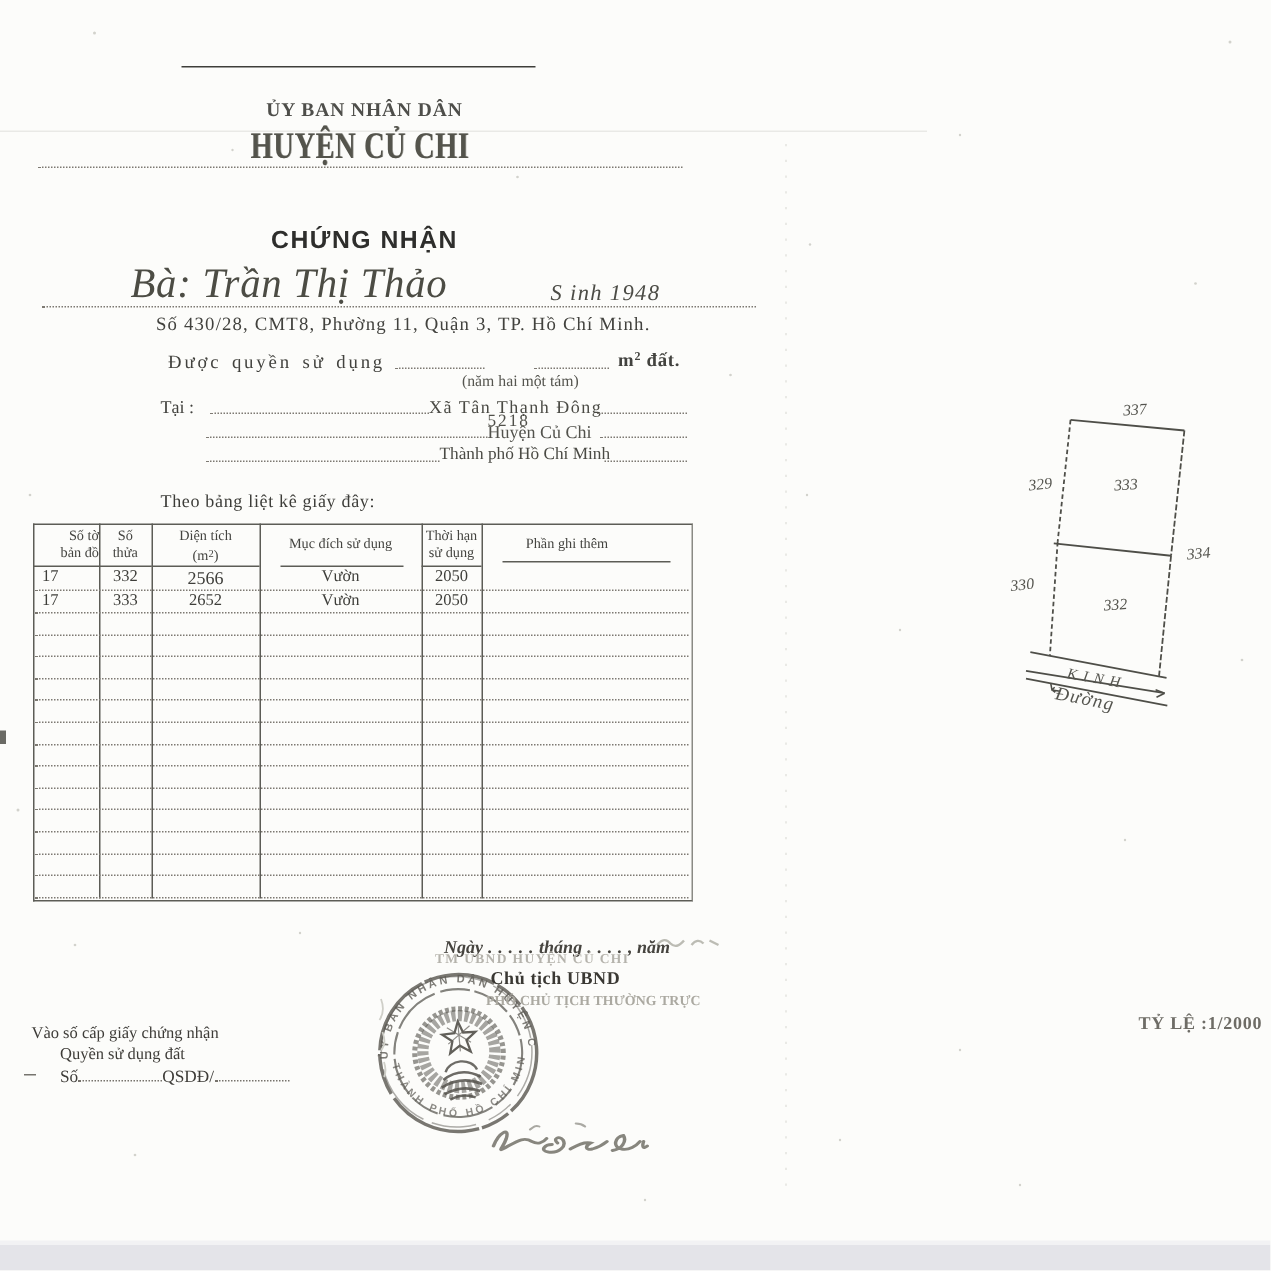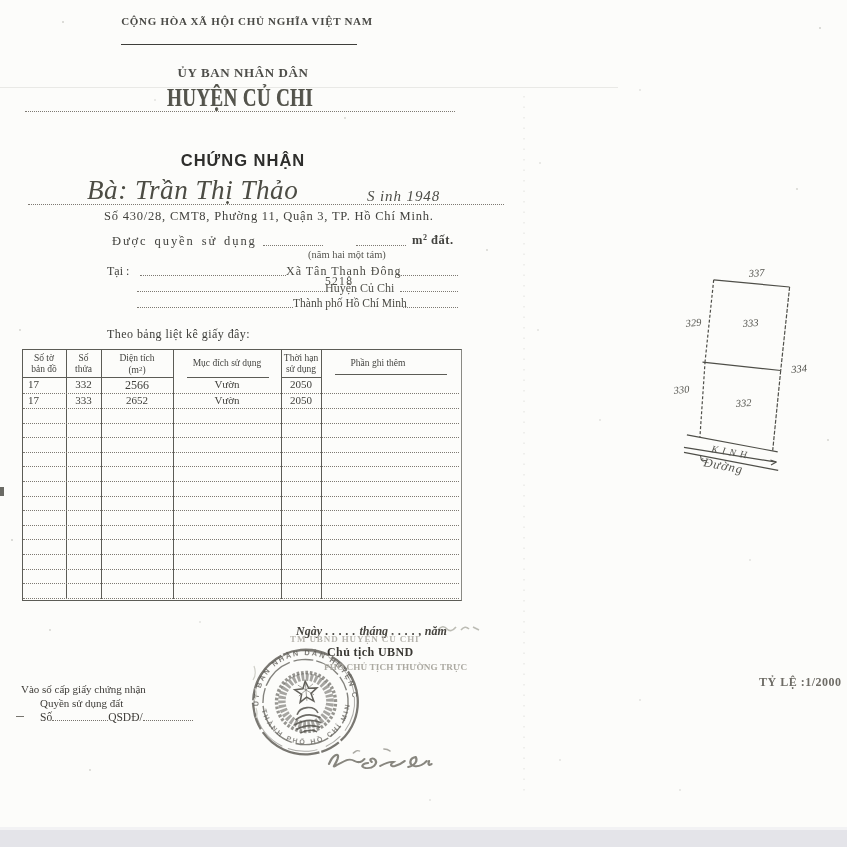--- a/index.html
+++ b/index.html
@@ -5,21 +5,20 @@
   html,body{margin:0;padding:0;}
   body{width:847px;height:847px;background:#fcfcfa;overflow:hidden;}
   #page{position:relative;width:847px;height:847px;font-family:"Liberation Serif",serif;color:#3c3c3a;filter:blur(0.22px);}
   .abs{position:absolute;white-space:nowrap;}
   .dot{position:absolute;border-top:1px dotted #7d7972;height:0;}
 </style>
 </head>
 <body>
 <div id="page">
 
-  <div class="abs" style="left:119px;top:15px;width:256px;text-align:center;font-size:11px;font-weight:bold;letter-spacing:0.7px;color:#4a4a46;">CỘNG HÒA XÃ HỘI CHỦ NGHĨA VIỆT NAM</div>
 
 
   <div class="abs" style="left:121px;top:44px;width:236px;border-top:1.4px solid #3e3e3a;"></div>
 
   <div class="abs" style="left:0px;top:87px;width:618px;border-top:1px solid #e9e9e6;"></div>
 
   <div class="abs" style="left:170px;top:65px;width:146px;text-align:center;font-size:13px;font-weight:bold;letter-spacing:0.6px;color:#4e4e4a;">ỦY BAN NHÂN DÂN</div>
 
   <div class="abs" style="left:140px;top:84px;width:200px;text-align:center;font-size:25px;font-weight:bold;letter-spacing:0.5px;color:#54544c;text-shadow:0.6px 0.4px 0 rgba(90,90,82,.55);transform:scaleX(0.76);transform-origin:50% 50%;">HUYỆN CỦ CHI</div>
 
@@ -62,21 +61,21 @@
   <div class="abs" style="left:107px;top:327px;font-size:12px;letter-spacing:0.45px;color:#3c3c38;">Theo bảng liệt kê giấy đây:</div>
 
   <div class="abs" id="tbl" style="left:22px;top:349px;width:438px;height:250px;border:1px solid #5c5c56;border-right-color:#8a8a84;"></div>
 
   <div class="abs" style="left:66px;top:349px;height:250px;border-left:1px solid #5c5c56;"></div>
   <div class="abs" style="left:101px;top:349px;height:250px;border-left:1px solid #5c5c56;"></div>
   <div class="abs" style="left:173px;top:349px;height:250px;border-left:1px solid #5c5c56;"></div>
   <div class="abs" style="left:281px;top:349px;height:250px;border-left:1px solid #5c5c56;"></div>
   <div class="abs" style="left:321px;top:349px;height:250px;border-left:1px solid #5c5c56;"></div>
 
-  <div class="abs" style="left:22px;top:353px;width:44px;text-align:center;font-size:9.5px;line-height:11px;color:#444440;">Số tờ<br>bản đồ</div>
+  <div class="abs" style="left:22px;top:353px;width:44px;text-align:right;font-size:9.5px;line-height:11px;color:#444440;">Số tờ<br>bản đồ</div>
   <div class="abs" style="left:66px;top:353px;width:35px;text-align:center;font-size:9.5px;line-height:11px;color:#444440;">Số<br>thửa</div>
   <div class="abs" style="left:101px;top:353px;width:72px;text-align:center;font-size:9.5px;line-height:11px;color:#444440;">Diện tích<br>(m<span style="font-size:7px;vertical-align:2px;">2</span>)</div>
   <div class="abs" style="left:173px;top:358px;width:108px;text-align:center;font-size:9.5px;color:#444440;">Mục đích sử dụng</div>
   <div class="abs" style="left:281px;top:353px;width:40px;text-align:center;font-size:9.5px;line-height:11px;color:#444440;">Thời hạn<br>sử dụng</div>
   <div class="abs" style="left:321px;top:358px;width:114px;text-align:center;font-size:9.5px;color:#444440;">Phần ghi thêm</div>
 
   <div class="abs" style="left:22px;top:377px;width:44px;border-top:1px solid #5c5c56;"></div>
   <div class="abs" style="left:66px;top:377px;width:35px;border-top:1px solid #5c5c56;"></div>
   <div class="abs" style="left:101px;top:377px;width:72px;border-top:1px solid #5c5c56;"></div>
   <div class="abs" style="left:187px;top:377px;width:82px;border-top:1px solid #5c5c56;"></div>

